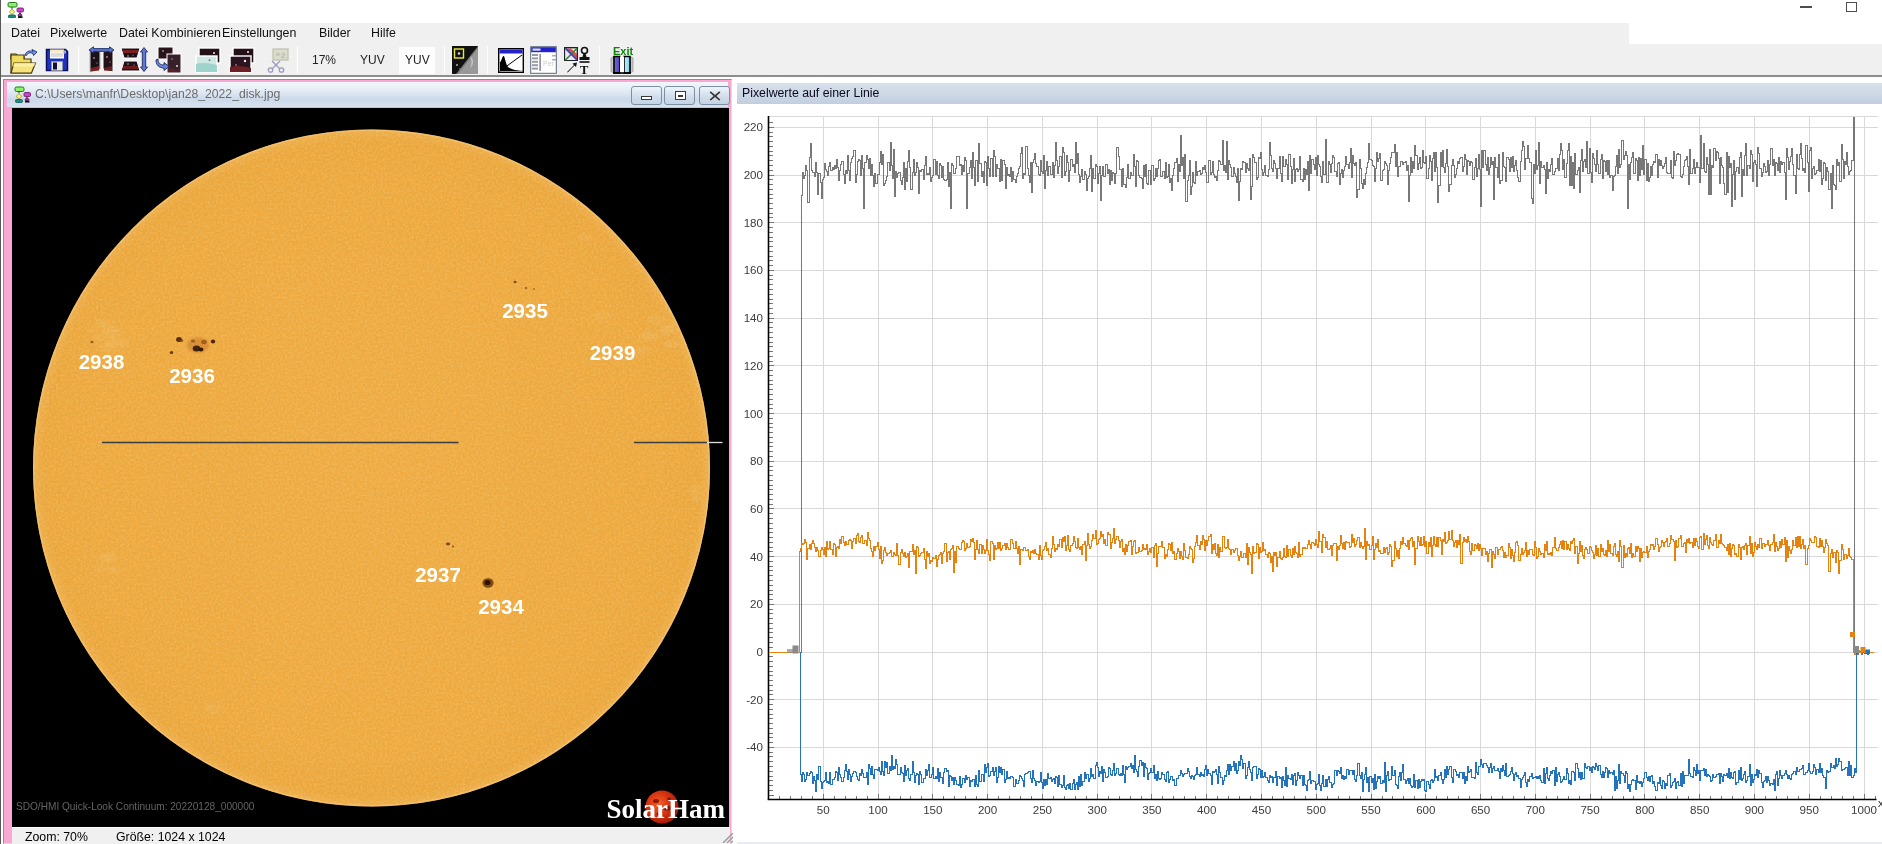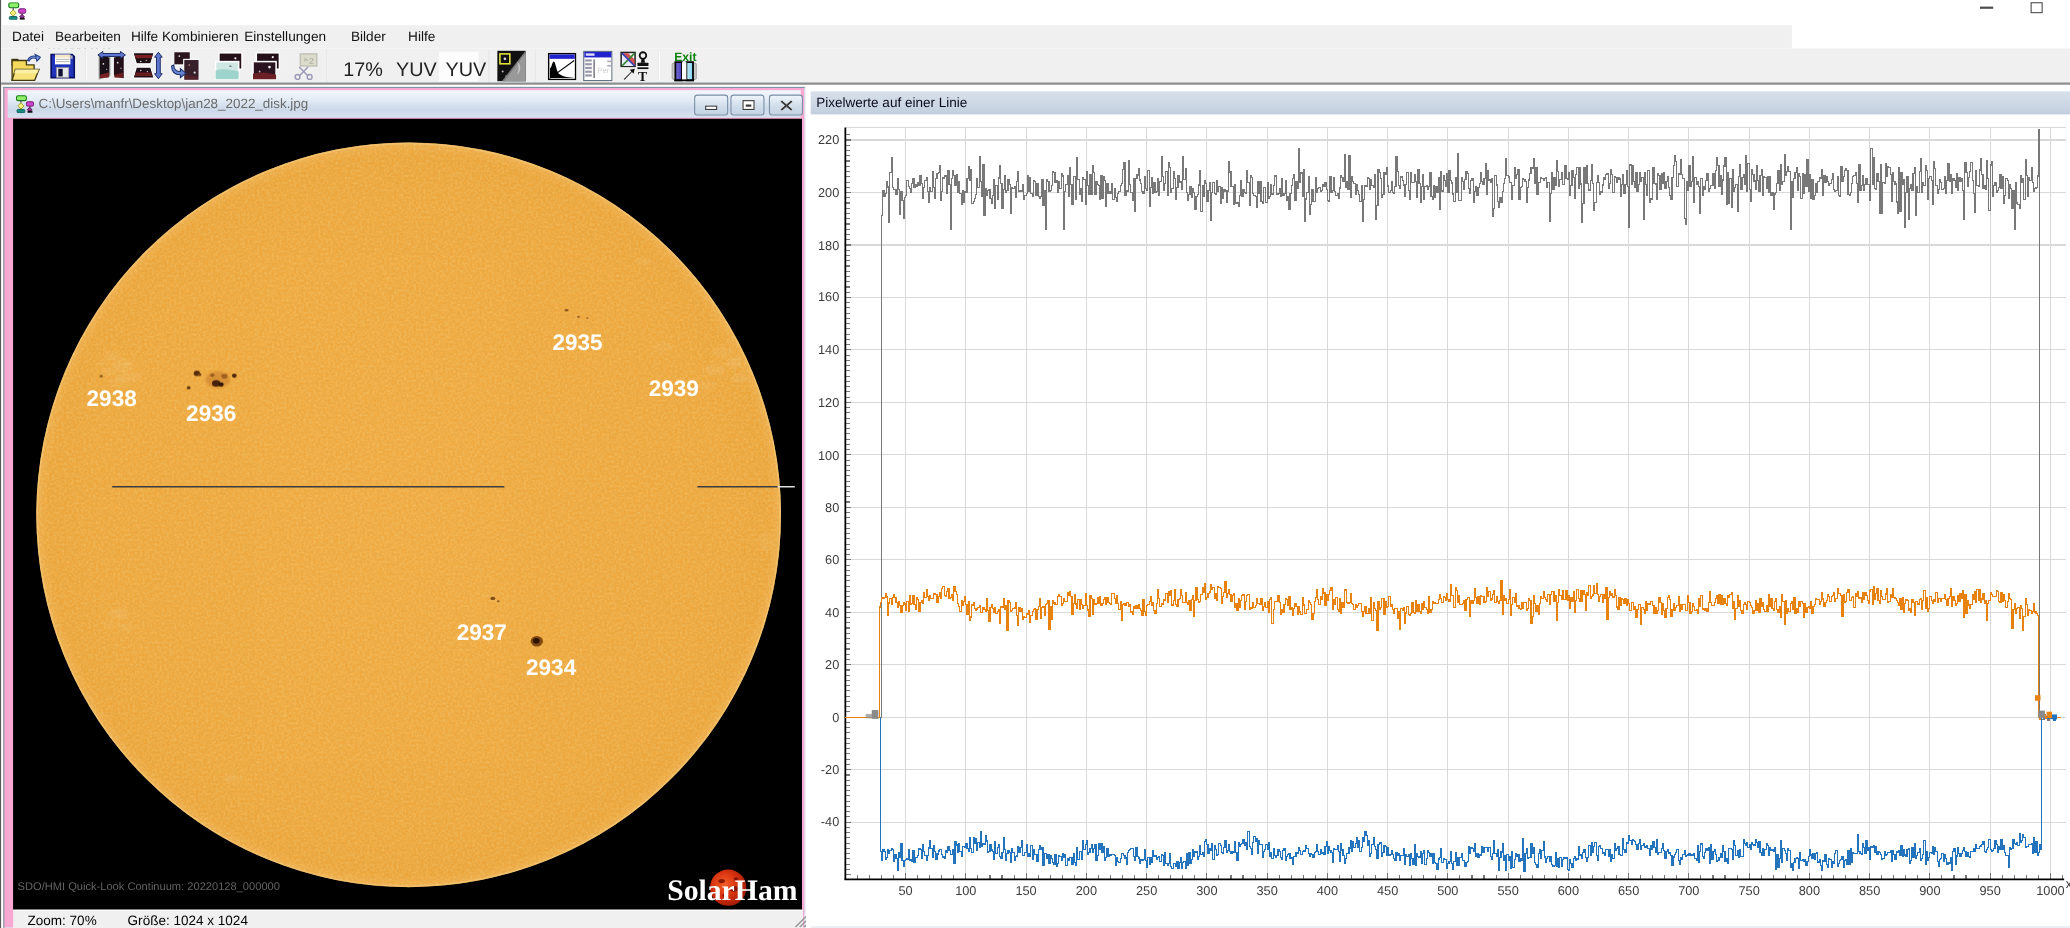--- a/index.html
+++ b/index.html
@@ -11,21 +11,21 @@
   
   #apptitle { left:30px; top:2px; font-size:19px; color:#7e7e7e;margin-top:28px; }
   
   #menubar { left:0; top:23px; width:1628px; height:21px; background:#f0f0f0; }
   #menubar span { position:absolute; top:3px; font-size:12.4px; color:#111; }
   
   #toolbar { left:0; top:44px; width:1882px; height:33px; background:#f0f0f0;
      border-bottom:2px solid #8e8e8e; }
   .tsep { position:absolute; top:2px; height:28px; width:1px; background:#b8b8b8;
      border-right:1px solid #fdfdfd; }
-  .tbtxt { position:absolute; font-size:18px; color:#222; top:9px; }
+  .tbtxt { position:absolute; font-size:12px; color:#222; top:9px; }
   
   #win1 { left:2px; top:79px; width:729px; height:765px;
      background:#f9a8d4; border:1px solid #7f93a6; border-right-color:#d7dfe8; border-bottom-color:#d7dfe8; }
   #w1title { position:absolute; left:3px; top:2px; width:721px; height:25px;
      background:linear-gradient(#f3f7fc 0%,#e3ebf5 35%,#ccd9e9 70%,#d8e2ef 100%); }
   #w1title .path { position:absolute; left:28px; top:5px; font-size:12.2px; color:#6b6b6b; }
   .mdibtn { position:absolute; top:4px; width:31px; height:19px;
      border:1px solid #7b8fa5; border-radius:3px;
      background:linear-gradient(#eef4fa, #cfdcea 60%, #c4d3e4); }
   #w1img { position:absolute; left:8px; top:28px; width:717px; height:720px;
@@ -54,22 +54,22 @@
     <line x1="13" y1="10" x2="13" y2="12" stroke="#444"></line>
     <path d="M13 11 L10.8 13.2 L13 15 L15.2 13.2 Z" fill="#993399" stroke="#5a105a" stroke-width="0.8"></path>
     <rect x="11" y="14.2" width="4.5" height="1.8" fill="#111"></rect>
   </svg>
   <div class="abs" id="apptitle">Fitswork</div>
   <div class="abs" style="left:1799px;top:6px;width:12px;height:2px;background:#4d4d4d"></div>
   <div class="abs" style="left:1845px;top:2px;width:11px;height:10px;border:1.5px solid #4d4d4d"></div>
 
   <div class="abs" id="menubar">
     <span style="left:10px">Datei</span>
-    <span style="left:49px">Bearbeiten</span>
-    <span style="left:118px">Hilfe Kombinieren</span>
+    <span style="left:49px">Pixelwerte</span>
+    <span style="left:118px">Datei Kombinieren</span>
     <span style="left:221px">Einstellungen</span>
     <span style="left:318px">Bilder</span>
     <span style="left:370px">Hilfe</span>
   </div>
 
   <div class="abs" id="toolbar">
 
     <svg class="abs" style="left:8px;top:3px" width="28" height="27" viewBox="0 0 28 27">
       <path d="M16 8 C17 4.5 21 3 24 4.5 L23 2.5 L28 5 L24.5 8.5 L24 6.5 C21 5 18.5 6 17.5 8.5 Z" fill="#7a96df" stroke="#27408b" stroke-width="1"></path>
       <path d="M2 7 L7 7 L9 9 L15 9 L15 12 L2 12 Z" fill="#f6df7a" stroke="#423b10" stroke-width="1.2"></path>

